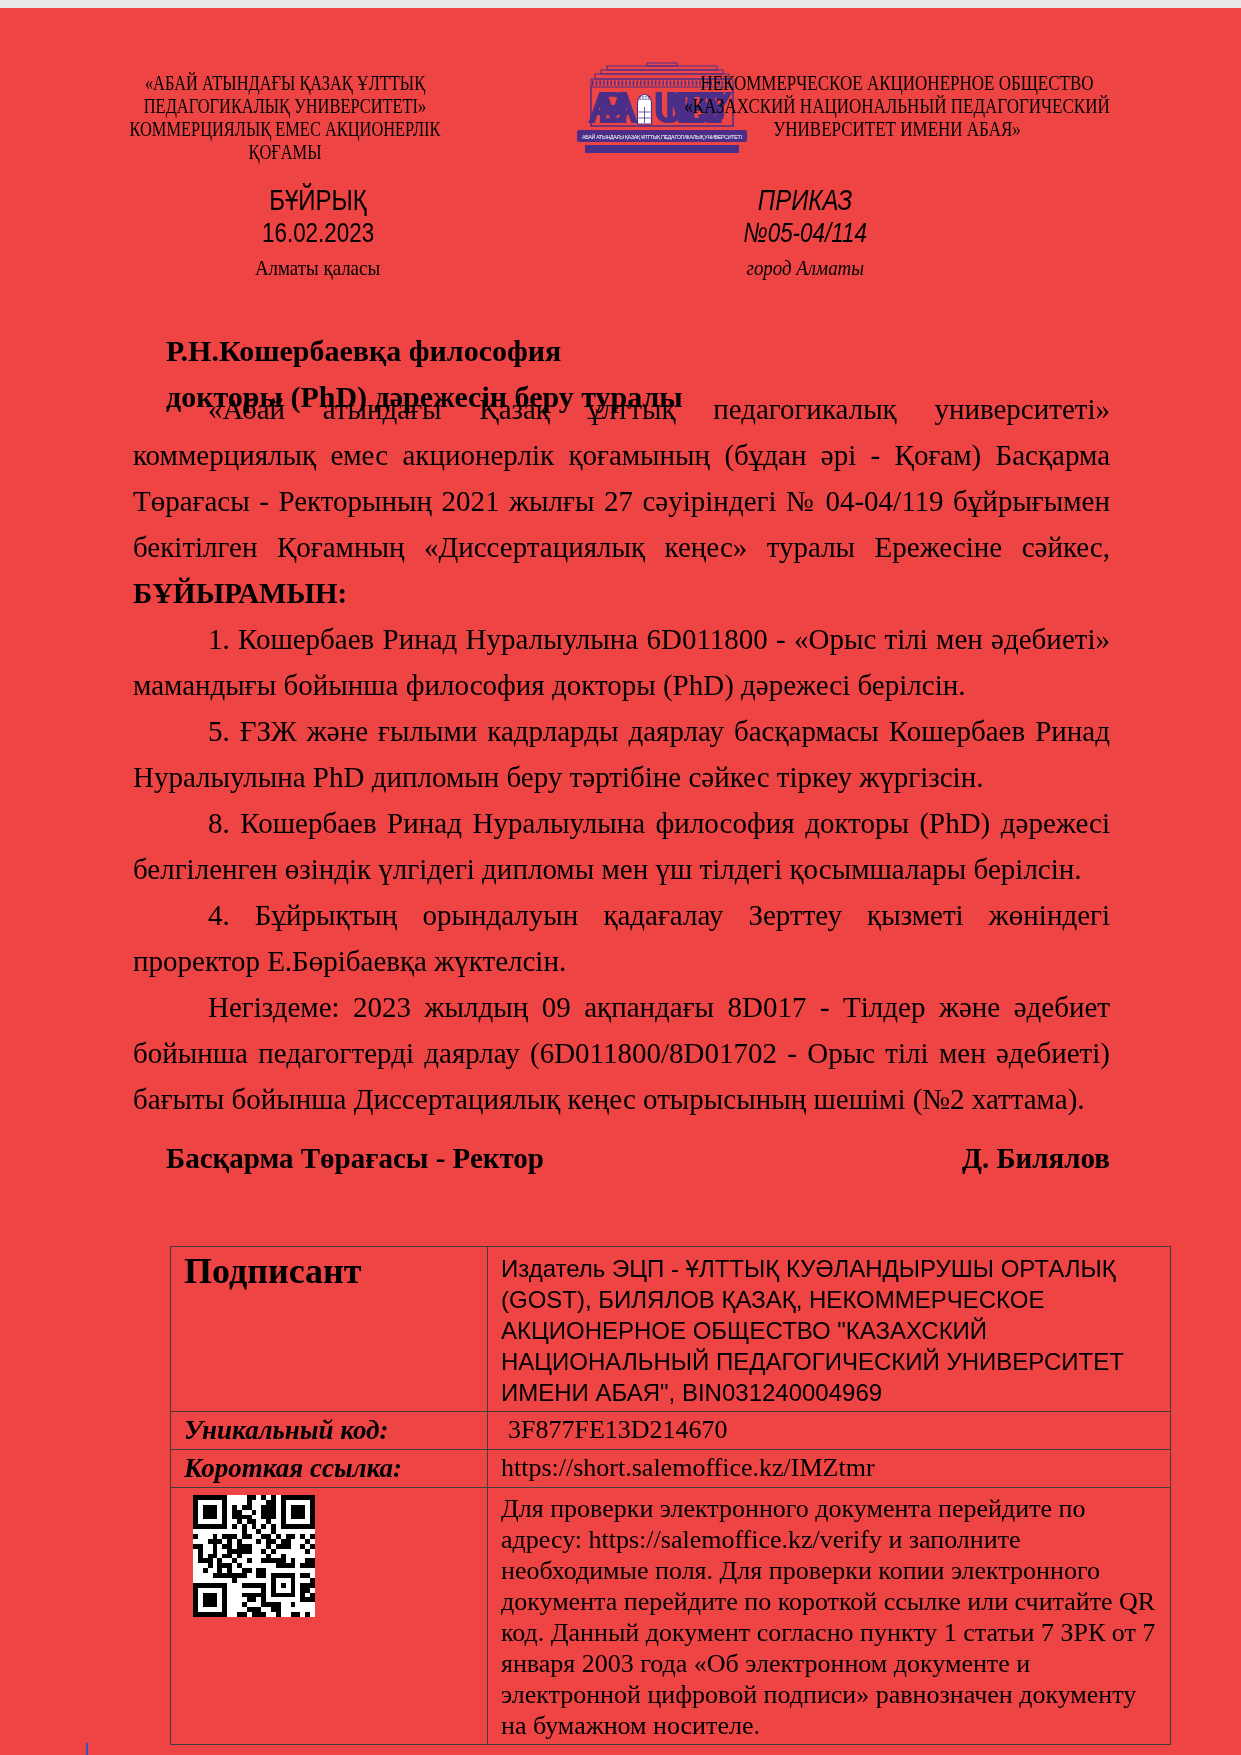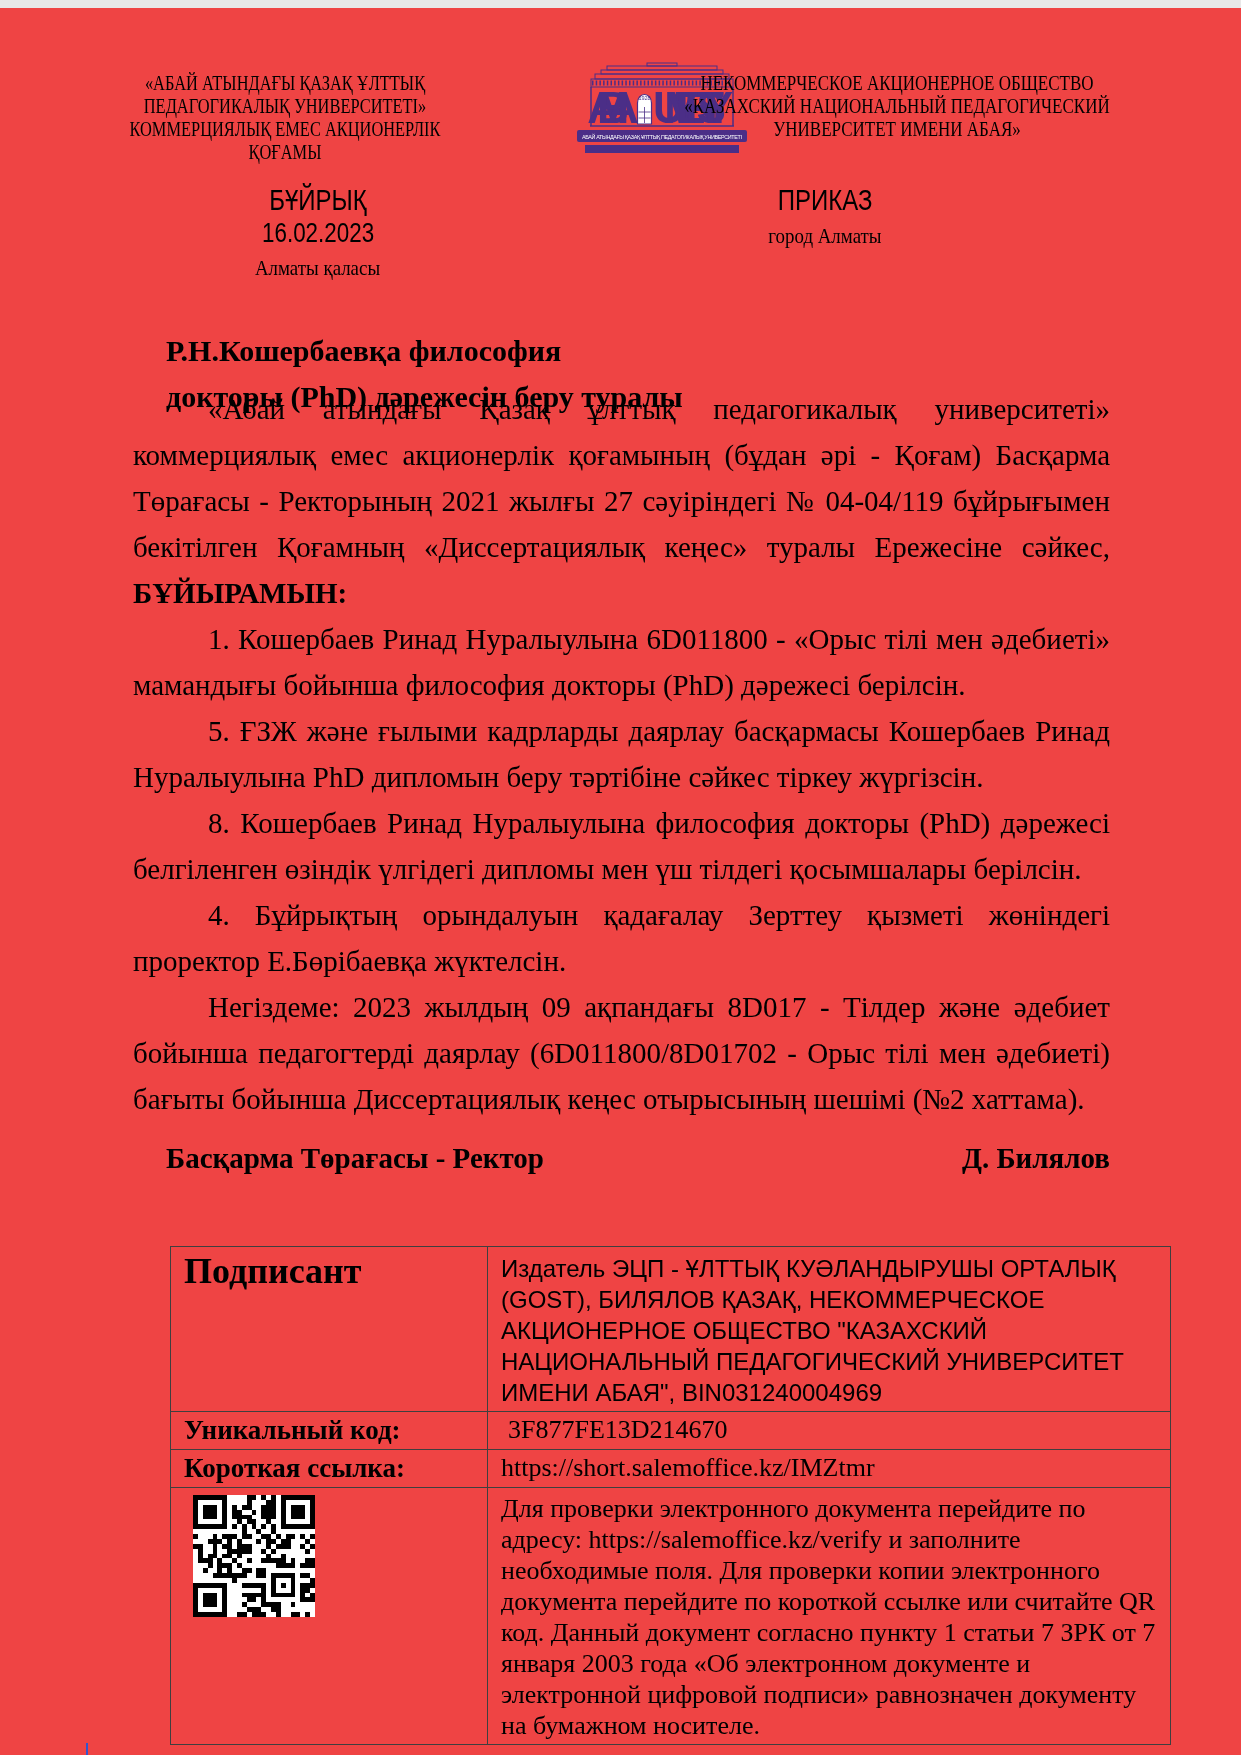--- a/index.html
+++ b/index.html
@@ -14,21 +14,21 @@
   }
   
   .org{position:absolute;text-align:center;font-size:20px;line-height:23px;
        letter-spacing:0px;transform-origin:center top;}
   .org-left{left:60px;top:64px;width:450px;transform:scaleX(.82);}
   .org-right{left:617px;top:64px;width:560px;transform:scaleX(.85);}
   .logo{position:absolute;left:577px;top:54px;}
   
   .meta{position:absolute;top:176px;width:370px;text-align:center;}
   .meta-left{left:133px;}
-  .meta-right{left:640px;}
+  .meta-right{left:620px;font-style:italic;}
   .meta .m-title{font-family:"Liberation Sans",sans-serif;font-size:30px;line-height:32px;}
   .meta .m-num{font-family:"Liberation Sans",sans-serif;font-size:28px;line-height:30px;margin-top:2px;}
   .meta .m-city{font-size:21px;line-height:22px;margin-top:9px;}
   .cond{display:inline-block;transform:scaleX(.8);transform-origin:center center;white-space:nowrap;}
   .cond2{display:inline-block;transform:scaleX(.9);transform-origin:center center;white-space:nowrap;}
   
   .subject{position:absolute;left:166px;top:320px;font-size:30px;font-weight:bold;line-height:46px;}
   
   .body-text{position:absolute;left:133px;top:378px;width:977px;
              font-size:29px;line-height:46px;text-align:justify;}
@@ -37,21 +37,21 @@
   
   .sig-line{position:absolute;left:166px;top:1134px;width:944px;
             display:flex;justify-content:space-between;
             font-size:29px;font-weight:bold;}
   
   .sig-table{position:absolute;left:170px;top:1238px;width:1001px;
              border-collapse:collapse;table-layout:fixed;}
   .sig-table td{border:1.5px solid #3f3f3f;vertical-align:top;padding:3px 10px 3px 13px;}
   .sig-table col.c1{width:317px;}
   .lbl{font-size:36px;font-weight:bold;}
-  .lbl-i{font-size:27px;font-weight:bold;}
+  .lbl-i{font-size:27px;font-weight:bold;font-style:italic;}
   .val-sans{font-family:"Liberation Sans",sans-serif;font-size:24px;line-height:31px;padding-top:6px !important;}
   .val-code{font-size:26px;padding-left:20px !important;}
   .val-link{font-size:26px;}
   .val-verify{font-size:26px;line-height:31px;padding-top:5px !important;}
   .r1{height:154px;} .r2{height:31px;} .r3{height:31px;} .r4{height:216px;}
   .qr-wrap{margin:4px 0 0 9px;line-height:0;}
   
   .corner-mark{position:absolute;left:86px;top:1735px;width:15px;height:12px;
                border-left:2.5px solid #3355cc;border-bottom:2.5px solid #3355cc;}
 </style>
@@ -100,20 +100,22 @@
     <div class="m-title">
       <span class="cond">БҰЙРЫҚ</span></div>
     <div class="m-num">
       <span class="cond">16.02.2023</span></div>
     <div class="m-city">
       <span class="cond2">Алматы қаласы</span></div>
   </div>
   <div class="meta meta-right">
     <div class="m-title">
       <span class="cond">ПРИКАЗ</span></div>
+    <div class="m-num">
+      <span class="cond">№05-04/114</span></div>
     <div class="m-city">
       <span class="cond2">город Алматы</span></div>
   </div>
 
   <div class="subject">
     <div>Р.Н.Кошербаевқа философия</div>
     <div>докторы (PhD) дәрежесін беру туралы</div>
   </div>
 
   <div class="body-text">

